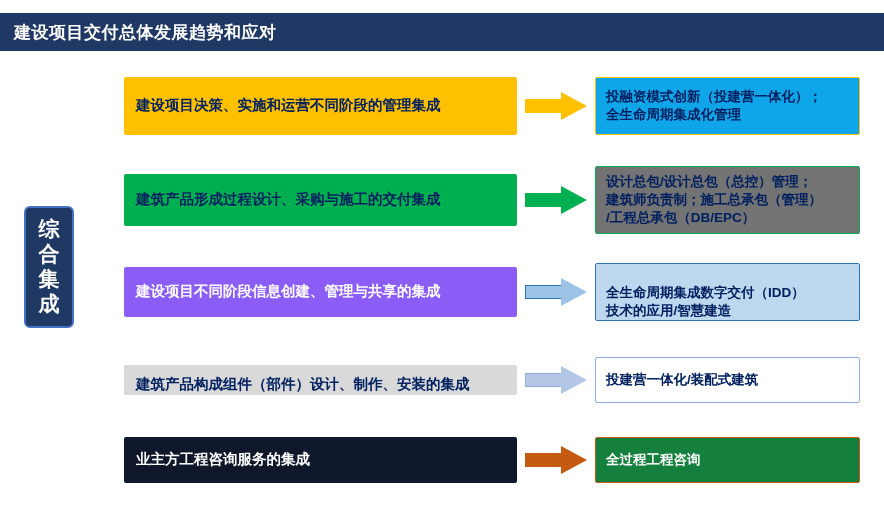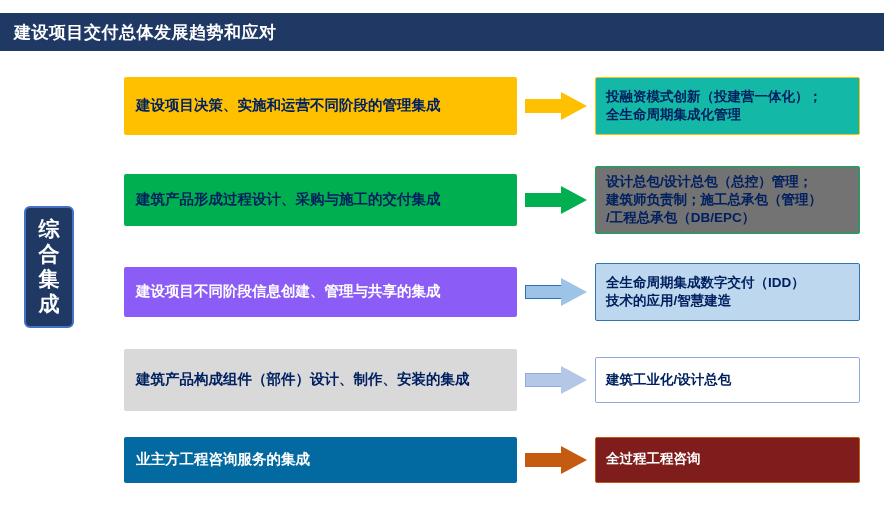--- a/index.html
+++ b/index.html
@@ -145,21 +145,21 @@
   <div class="row" style="top:77px;">
     <div class="left-box" style="background:#ffc000;color:#002060;">
       <span>建设项目决策、实施和运营不同阶段的管理集成</span>
     </div>
     <div class="arrow-wrap">
       <div class="arrow">
         <div class="shaft" style="background:#ffc000;"></div>
         <div class="head" style="border-left:26px solid #ffc000;"></div>
       </div>
     </div>
-    <div class="right-box" style="background:#14b8a6;border:1.5px solid #ffc000;color:#002060;">
+    <div class="right-box" style="background:#0ea5e9;border:1.5px solid #ffc000;color:#002060;">
       <span class="multi">投融资模式创新（投建营一体化）；
 全生命周期集成化管理</span>
     </div>
   </div>
 
   <div class="row" style="top:169px;height:62px;">
     <div class="left-box" style="background:#00b050;color:#002060;height:52px;">
       <span>建筑产品形成过程设计、采购与施工的交付集成</span>
     </div>
     <div class="arrow-wrap">
@@ -178,49 +178,49 @@
   <div class="row" style="top:263px;">
     <div class="left-box" style="background:#8b5cf6;color:#ffffff;height:50px;">
       <span>建设项目不同阶段信息创建、管理与共享的集成</span>
     </div>
     <div class="arrow-wrap">
       <div class="arrow">
         <div class="shaft" style="background:#9dc3e6;border:1px solid #2e75b6;box-sizing:border-box;"></div>
         <div class="head" style="border-left:26px solid #9dc3e6;"></div>
       </div>
     </div>
-    <div class="right-box" style="background:#bdd7ee;border:1.5px solid #2e75b6;color:#002060;">
+    <div class="right-box" style="background:#bdd7ee;border:1.5px solid #2e75b6;color:#002060;align-items:flex-end;">
       <span class="multi">全生命周期集成数字交付（IDD）
 技术的应用/智慧建造</span>
     </div>
   </div>
 
   <div class="row" style="top:351px;">
-    <div class="left-box" style="background:#d9d9d9;color:#002060;height:62px;">
+    <div class="left-box" style="background:#d9d9d9;color:#002060;height:30px;align-items:flex-end;">
       <span>建筑产品构成组件（部件）设计、制作、安装的集成</span>
     </div>
     <div class="arrow-wrap">
       <div class="arrow">
         <div class="shaft" style="background:#b4c7e7;border:1px solid #8faadc;box-sizing:border-box;"></div>
         <div class="head" style="border-left:26px solid #b4c7e7;"></div>
       </div>
     </div>
     <div class="right-box" style="background:#ffffff;border:1.5px solid #8faadc;color:#002060;height:46px;">
-      <span class="multi">建筑工业化/设计总包</span>
+      <span class="multi">投建营一体化/装配式建筑</span>
     </div>
   </div>
 
   <div class="row" style="top:431px;">
-    <div class="left-box" style="background:#0369a1;color:#ffffff;height:46px;">
+    <div class="left-box" style="background:#0f172a;color:#ffffff;height:46px;">
       <span>业主方工程咨询服务的集成</span>
     </div>
     <div class="arrow-wrap">
       <div class="arrow">
         <div class="shaft" style="background:#c55a11;"></div>
         <div class="head" style="border-left:26px solid #c55a11;"></div>
       </div>
     </div>
-    <div class="right-box" style="background:#7f1d1d;border:1.5px solid #c55a11;color:#ffffff;height:46px;font-family:Liberation Mono, monospace;">
+    <div class="right-box" style="background:#15803d;border:1.5px solid #c55a11;color:#ffffff;height:46px;">
       <span class="multi">全过程工程咨询</span>
     </div>
   </div>
 
 </div>
 
 </body></html>

